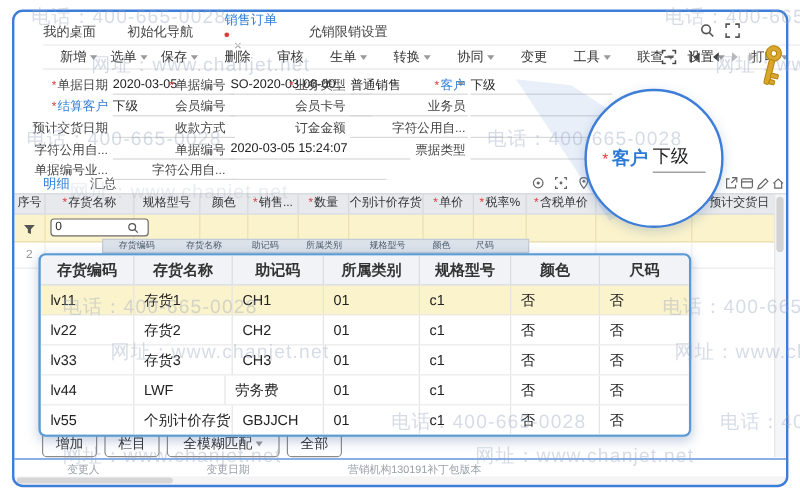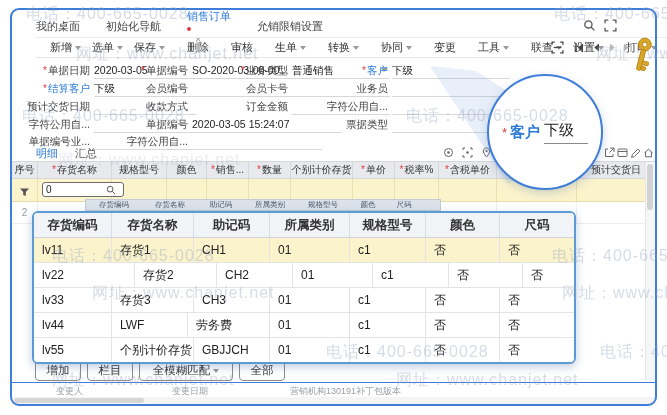--- a/index.html
+++ b/index.html
@@ -375,21 +375,21 @@
     <div class="pr sel">
       <div class="pc" style="width:78px">lv11</div>
       <div class="pc" style="width:82px">存货1</div>
       <div class="pc" style="width:76px">CH1</div>
       <div class="pc" style="width:80px">01</div>
       <div class="pc" style="width:76px">c1</div>
       <div class="pc" style="width:74px">否</div>
       <div class="pc" style="flex:1;border-right:0">否</div>
     </div>
     <div class="pr">
-      <div class="pc" style="width:101px">lv22</div>
+      <div class="pc" style="width:78px">lv22</div>
       <div class="pc" style="width:82px">存货2</div>
       <div class="pc" style="width:76px">CH2</div>
       <div class="pc" style="width:80px">01</div>
       <div class="pc" style="width:76px">c1</div>
       <div class="pc" style="width:74px">否</div>
       <div class="pc" style="flex:1;border-right:0">否</div>
     </div>
     <div class="pr">
       <div class="pc" style="width:78px">lv33</div>
       <div class="pc" style="width:82px">存货3</div>

